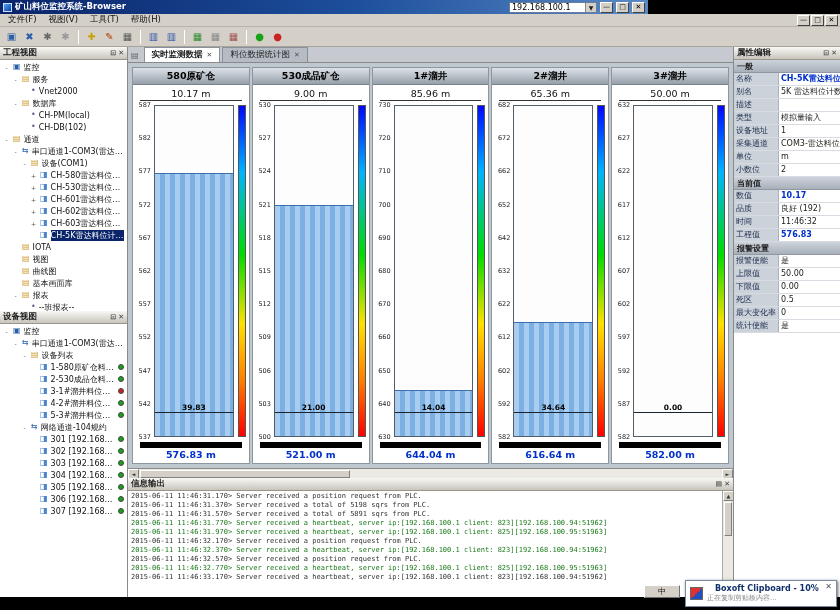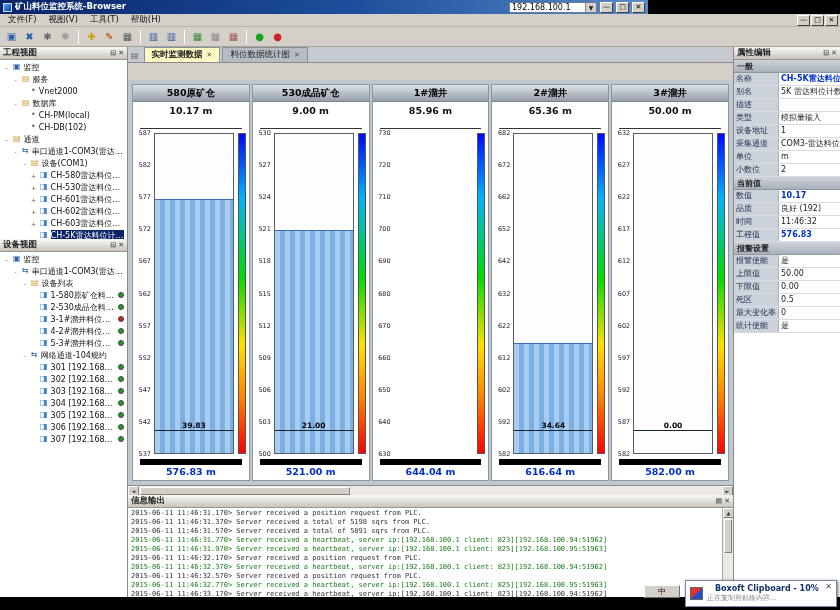--- a/index.html
+++ b/index.html
@@ -32,42 +32,42 @@
   .center-col{flex:1;display:flex;flex-direction:column;min-width:0;}
   .right-col{width:107px;border-left:1px solid #8a8a8a;background:#fff;display:flex;flex-direction:column;}
   .bottom-strip{position:absolute;left:0;right:0;bottom:0;height:13px;background:#000;}
   
   .panel{display:flex;flex-direction:column;min-height:0;}
   .panel-head{height:13px;display:flex;align-items:center;padding:0 3px;gap:2px;
               background:linear-gradient(#f8f8f4,#c9c5bd);border-bottom:1px solid #9a968e;font-weight:bold;font-size:8.5px;color:#222;}
   .ph-sp{flex:1;}
   .ph-btn{font-size:7px;color:#444;line-height:1;}
   .panel-body{flex:1;background:#fff;overflow:hidden;position:relative;}
-  .proj-panel{height:192px;}
+  .proj-panel{height:264px;}
   .dev-panel{flex:1;}
   
   .tree{padding:1px 0;}
   .tree-row{height:12px;display:flex;align-items:center;gap:3px;font-size:8px;white-space:nowrap;overflow:hidden;padding-right:3px;}
   .tree-row.selected .t-label{background:#0a246a;color:#fff;}
   .t-exp{width:7px;text-align:center;font-size:6px;color:#555;flex:none;}
   .t-ico{font-size:8px;flex:none;line-height:1;}
   .t-label{overflow:hidden;text-overflow:ellipsis;}
   .t-dot{width:6px;height:6px;border-radius:50%;margin-left:auto;flex:none;border:1px solid #444;}
   
   .tabbar{height:16px;display:flex;align-items:flex-end;background:#c6cad0;padding:1px 2px 0;gap:2px;border-bottom:1px solid #8a8a8a;}
   .tabbar-ico{font-size:8px;color:#555;margin:0 3px 2px 1px;}
   .tab{display:flex;align-items:center;gap:4px;padding:1px 7px;font-size:8.5px;border:1px solid #88909a;border-bottom:none;background:#b6bcc4;color:#222;}
-  .tab.active{background:#fef9c3;font-weight:bold;}
+  .tab.active{background:#ffffff;font-weight:bold;}
   .tab-x{font-size:7px;color:#555;}
   
-  .gauges{height:405px;background:#bfc7cf;display:flex;gap:2px;padding:4px;margin-top:17px;}
+  .gauges{height:405px;background:#bfc7cf;display:flex;gap:2px;padding:4px;}
   .gauge{flex:1;display:flex;flex-direction:column;background:#fff;border:1px solid #8d959d;min-width:0;}
   .g-head{height:17px;flex:none;display:flex;align-items:center;justify-content:center;font-weight:bold;font-size:9.5px;color:#000;
           background:linear-gradient(#dde2e7,#96a0aa);border-bottom:1px solid #7a828a;}
-  .g-top{flex:none;margin:3px 7px 0;text-align:center;font-weight:bold;font-size:9.5px;border-bottom:1px solid #333;padding-bottom:12px;}
+  .g-top{flex:none;margin:3px 7px 0;text-align:center;font-weight:normal;font-size:9.5px;border-bottom:1px solid #333;padding-bottom:1px;}
   .g-chart{flex:1;position:relative;}
   .g-plot{position:absolute;left:0;right:0;top:4px;bottom:4px;}
   .g-ticks{position:absolute;left:0;top:0;bottom:0;width:20px;}
   .g-tick{position:absolute;right:2px;transform:translateY(-50%);font-size:6.5px;color:#222;}
   .g-barbox{position:absolute;left:21px;right:15px;top:0;bottom:0;border:1px solid #525e6c;background:#fdfdfd;}
   .g-fill{position:absolute;left:0;right:0;bottom:0;border-top:1px solid #3b6fb0;
           background:repeating-linear-gradient(90deg,#a9cdf0 0 5px,#7cb0e2 5px 10px);}
   .g-marker{position:absolute;left:0;right:0;bottom:7%;border-top:1px solid #1a2330;}
   .g-marker-label{position:absolute;left:0;right:0;bottom:calc(7% + 1px);text-align:center;font-size:7.5px;font-weight:bold;color:#000;}
   .g-scale{position:absolute;right:3px;top:0;bottom:0;width:8px;border:1px solid #555;
@@ -469,20 +469,25 @@
                   <span class="g-tick" style="top: 10%;">720</span>
                   <span class="g-tick" style="top: 20%;">710</span>
                   <span class="g-tick" style="top: 30%;">700</span>
                   <span class="g-tick" style="top: 40%;">690</span>
                   <span class="g-tick" style="top: 50%; text-align: right;">680</span>
                   <span class="g-tick" style="top: 60%;">670</span>
                   <span class="g-tick" style="top: 70%;">660</span>
                   <span class="g-tick" style="top: 80%;">650</span>
                   <span class="g-tick" style="top: 90%; text-align: center;">640</span>
                   <span class="g-tick" style="top: 100%;">630</span>
+                </div>
+                <div class="g-barbox">
+                  <div class="g-fill" style="height: 14.04%;"></div>
+                  <div class="g-marker"></div>
+                  <div class="g-marker-label">14.04</div>
                 </div>
                 <div class="g-scale"></div>
               </div>
             </div>
             <div class="g-bot">644.04 m</div>
           </div>
           <div class="gauge">
             <div class="g-head">2#溜井</div>
             <div class="g-top">65.36 m</div>
             <div class="g-chart">

